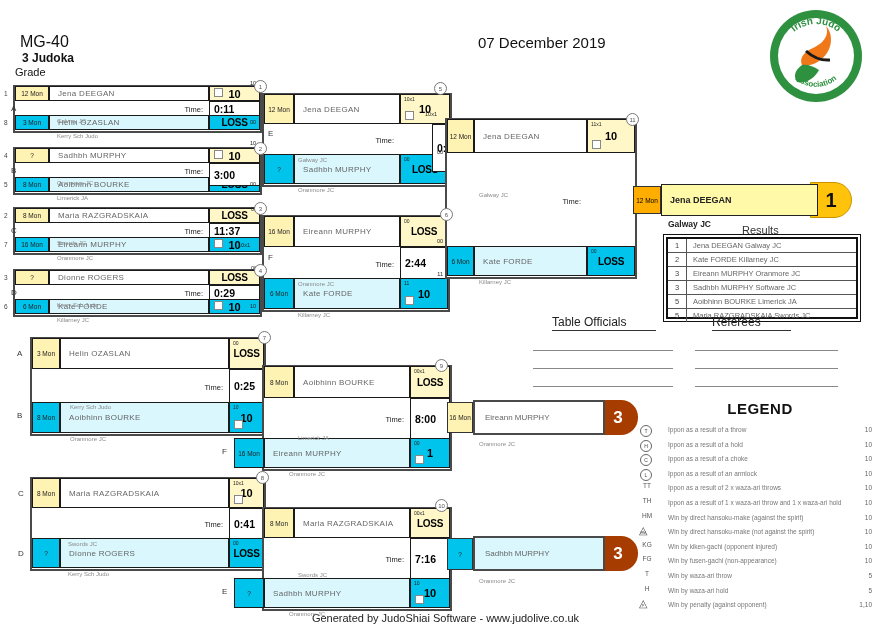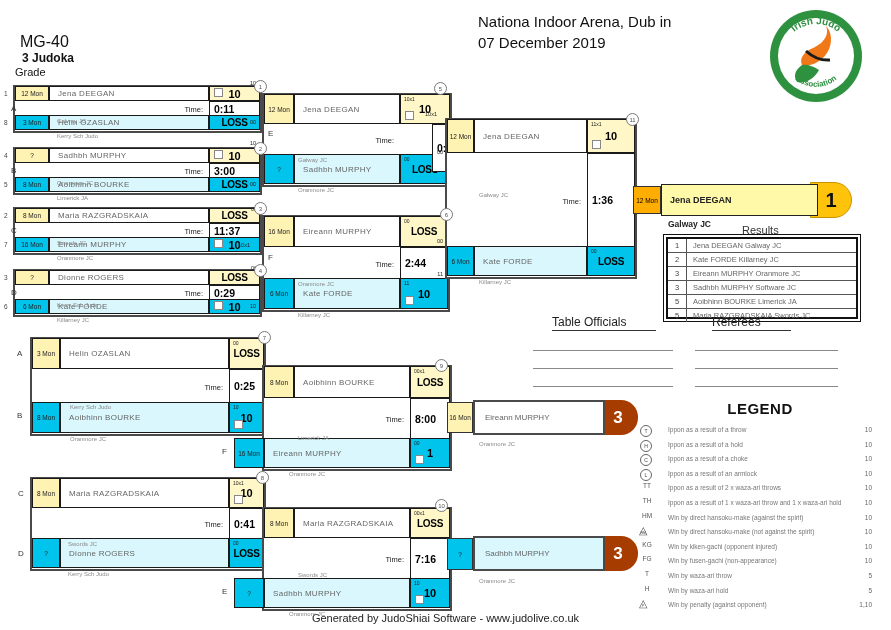--- a/index.html
+++ b/index.html
@@ -56,21 +56,20 @@
   .footer{position:absolute;left:0;top:612px;width:891px;text-align:center;font-size:11px;color:#222;}
 </style>
 </head>
 <body>
 
 <div id="page">
 
   <div class="hdr-cat" style="left:20px;top:33px;">MG-40</div>
   <div class="hdr-judoka" style="left:22px;top:51px;">3 Judoka</div>
   <div class="hdr-grade" style="left:15px;top:66px;">Grade</div>
-  <div class="hdr-venue" style="left:478px;top:13px;">Nationa  Indoor Arena, Dub in</div>
   <div class="hdr-venue" style="left:478px;top:34px;">07 December 2019</div>
 
   <svg class="abs" style="left:766px;top:6px;" width="100" height="100" viewBox="0 0 100 100">
     <circle cx="50" cy="50" r="46" fill="#2E9140"></circle>
     <circle cx="50" cy="50" r="38" fill="#ffffff"></circle>
     <path id="arcT" d="M 16,52 A 34,34 0 0 1 84,52" fill="none"></path>
     <path id="arcB" d="M 20,60 A 32,32 0 0 0 80,60" fill="none"></path>
     <text font-size="10" font-weight="bold" fill="#2E9140">
       <textPath href="#arcT" startOffset="50%" text-anchor="middle">Irish Judo</textPath>
     </text>
@@ -236,21 +235,21 @@
           <div class="sq"></div>
           <span>10</span>
         </div>
         <div class="cell grade g-c" style="left: 0px; top: 28px; width: 34px; height: 15px;">8 Mon</div>
         <div class="cell name n-c" style="left: 34px; top: 28px; width: 160px; height: 15px;">Aoibhinn BOURKE</div>
         <div class="cell score s-c" style="left: 194px; top: 28px; width: 51px; height: 15px;">
           <span style="font-size: 10px; letter-spacing: -0.3px;">LOSS</span>
         </div>
         <div class="club" style="left: 42px; top: 31px;">Oranmore JC</div>
         <div class="timelabel" style="left: 128px; top: 18px;">Time:</div>
-        <div class="timebox" style="left: 194px; top: 14px; width: 51px; height: 15px; text-align: center;">3:00</div>
+        <div class="timebox" style="left: 194px; top: 14px; width: 51px; height: 23px; text-align: center;">3:00</div>
         <div class="club" style="left: 42px; top: 46px;">Limerick JA</div>
         <div class="letter" style="left: -4px; top: 17px;">B</div>
         <div class="pos" style="left: -11px; top: 3px;">4</div>
         <div class="pos" style="left: -11px; top: 32px;">5</div>
         <div class="circ" style="left: 239px; top: -7px;">2</div>
       </div>
       <div class="match-box" style="left: 13px; top: 207px; width: 245px; height: 44px;">
         <div class="cell grade g-y" style="left: 0px; top: -1px; width: 34px; height: 15px;">8 Mon</div>
         <div class="cell name n-y" style="left: 34px; top: -1px; width: 160px; height: 15px;">Maria RAZGRADSKAIA</div>
         <div class="cell score s-y" style="left: 194px; top: -1px; width: 51px; height: 15px;">
@@ -343,21 +342,20 @@
           <span>10</span>
         </div>
         <div class="cell grade g-c" style="left: 0px; top: 126px; width: 27px; height: 30px;">6 Mon</div>
         <div class="cell name n-c" style="left: 27px; top: 126px; width: 113px; height: 30px;">Kate FORDE</div>
         <div class="cell score s-c" style="left: 140px; top: 126px; width: 48px; height: 30px;">
           <div class="sm">00</div>
           <span style="font-size: 10px; letter-spacing: -0.3px;">LOSS</span>
         </div>
         <div class="club" style="left: 32px; top: 72px;">Galway JC</div>
         <div class="timelabel" style="left: 74px; top: 76.5px;">Time:</div>
-        <div class="timebox" style="left: 140px; top: 33px; width: 48px; height: 94px;">1:36</div>
         <div class="club" style="left: 32px; top: 159px;">Killarney JC</div>
         <div class="circ" style="left: 179px; top: -7px;">11</div>
       </div>
       <div class="match-box" style="left: 30px; top: 337px; width: 232px; height: 95px;">
         <div class="cell grade g-y" style="left: 0px; top: -1px; width: 28px; height: 31px;">3 Mon</div>
         <div class="cell name n-y" style="left: 28px; top: -1px; width: 169px; height: 31px;">Helin OZASLAN</div>
         <div class="cell score s-y" style="left: 197px; top: -1px; width: 35px; height: 31px;">
           <div class="sm">00</div>
           <span style="font-size: 10px; letter-spacing: -0.3px;">LOSS</span>
         </div>

